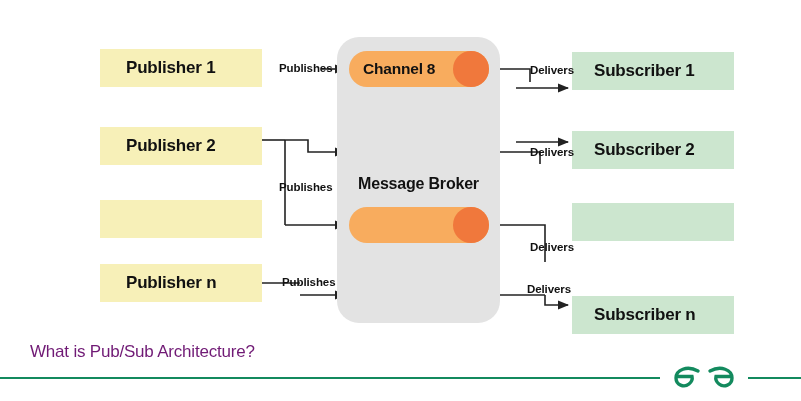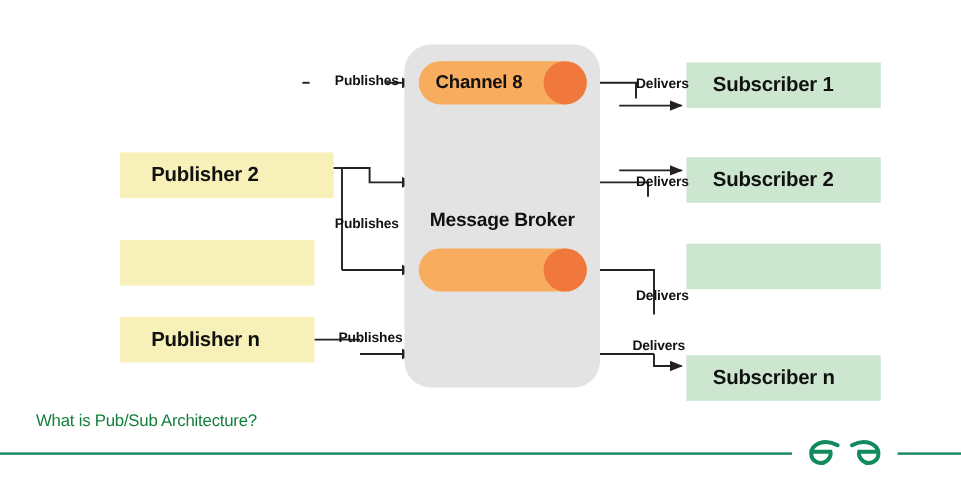--- a/index.html
+++ b/index.html
@@ -56,21 +56,21 @@
 
   
   .conn-label{
     position:absolute;font-size:11.5px;font-weight:bold;color:#111;
     white-space:nowrap;letter-spacing:-0.1px;margin-left:20px;
   }
 
   
   #caption{
     position:absolute;left:30px;top:342px;
-    font-size:14px;color:#15803d;letter-spacing:-0.2px;
+    font-size:17px;color:#701a75;letter-spacing:-0.2px;
   }
   #footer-rule-left{
     position:absolute;left:0px;top:377px;width:660px;height:2px;background:#138A5E;
   }
   #footer-rule-right{
     position:absolute;left:748px;top:377px;width:53px;height:2px;background:#138A5E;
   }
   #gfg-logo{position:absolute;left:668px;top:362px;width:72px;height:32px;}
   svg{display:block;overflow:visible;}
 </style>
@@ -104,21 +104,24 @@
       <path d="M 492 152 L 540 152 L 540 164"></path>
       <path d="M 516 142 L 568 142" marker-end="url(#arrow)"></path>
 
       <path d="M 492 225 L 545 225 L 545 262"></path>
 
       <path d="M 492 295 L 545 295"></path>
       <path d="M 545 295 L 545 305 L 568 305" marker-end="url(#arrow)"></path>
     </g>
   </svg>
 
-  <div class="node pub" style="left:100px;top:127px;width:178px;height:38px;">
+  <div class="node pub" style="left:100px;top:49px;width:162px;height:38px;">
+    <span>Publisher 1</span>
+  </div>
+  <div class="node pub" style="left:100px;top:127px;width:162px;height:38px;">
     <span>Publisher 2</span>
   </div>
   <div class="node pub" style="left:100px;top:200px;width:162px;height:38px;">
     <span></span>
   </div>
   <div class="node pub" style="left:100px;top:264px;width:162px;height:38px;">
     <span>Publisher n</span>
   </div>
 
   <div id="broker-panel"></div>

